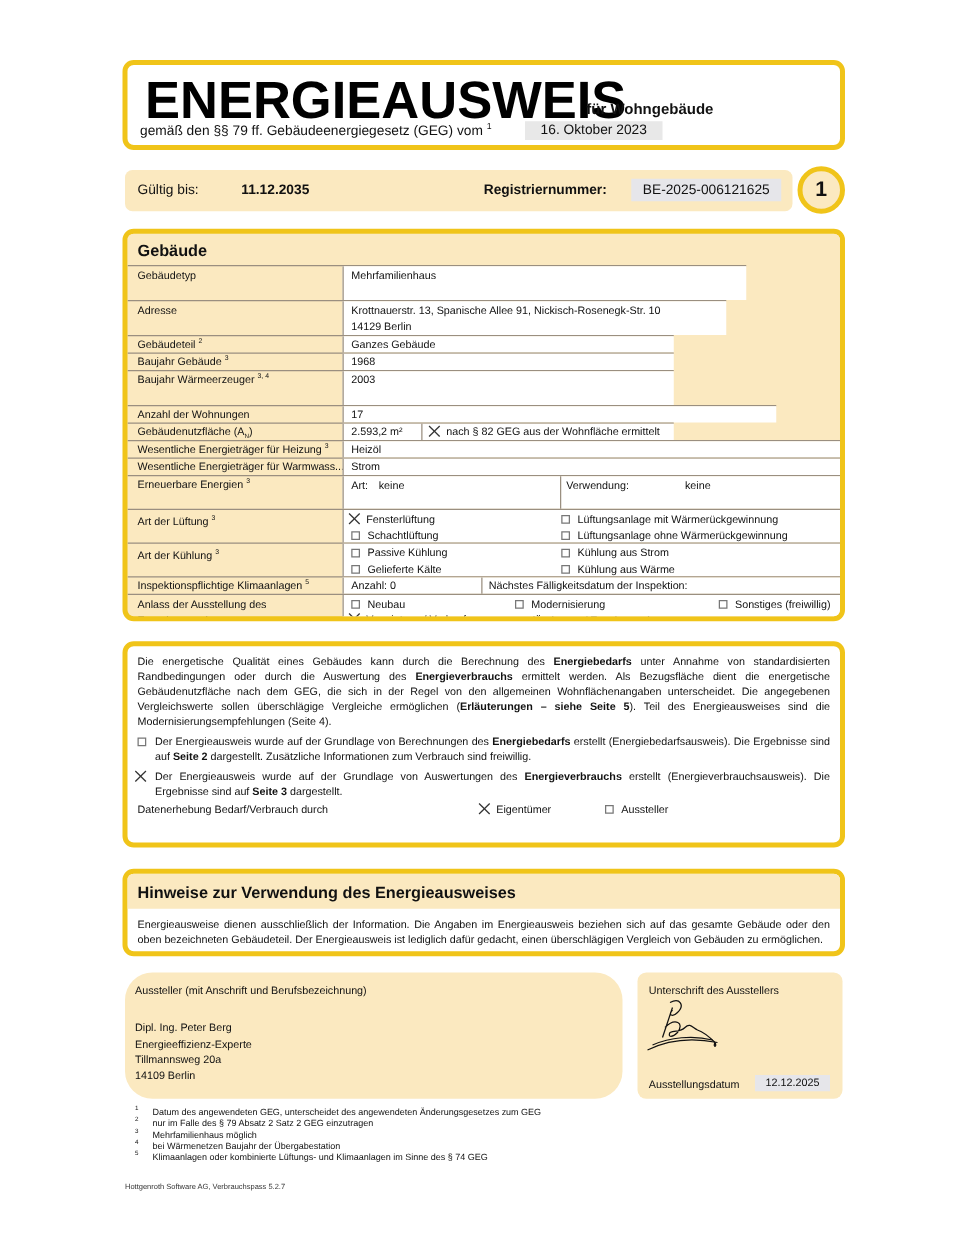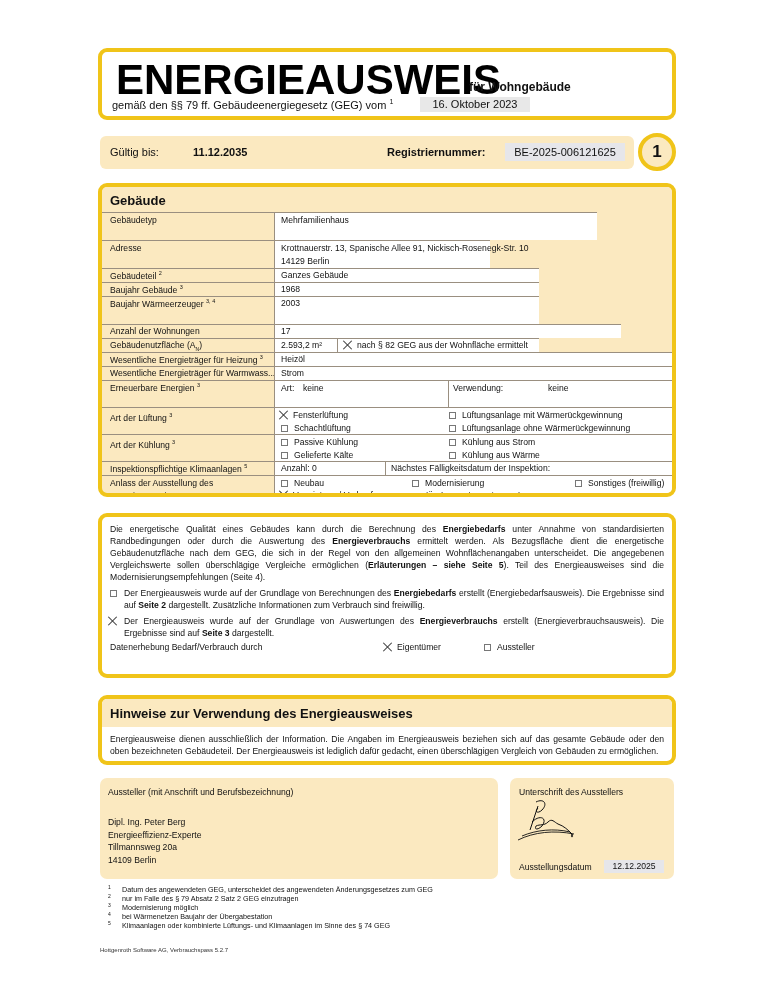--- a/index.html
+++ b/index.html
@@ -36,21 +36,21 @@
   .xm::before { transform: rotate(45deg); }
   .xm::after { transform: rotate(-45deg); }
   .vline { position: absolute; top: 0; bottom: 0; border-left: 1px solid #9a8f80; }
 
   .sec2 { left: 98px; top: 513px; width: 578px; height: 165px; background: #fff; }
   .sec2 .sec-head, .sec3 .sec-head { background: #fbe9c0; height: 28px; padding-top: 7px; font-size: 13px; }
   .para { font-size: 8.6px; line-height: 12px; text-align: justify; }
   .sec3 { left: 98px; top: 695px; width: 578px; height: 70px; background: #fff; }
 
   .box { background: #fbe9c0; border-radius: 7px; font-size: 8.6px; }
-  .aus { left: 100px; top: 778px; width: 398px; height: 101px; }
+  .aus { left: 100px; top: 778px; width: 398px; height: 101px; border-radius: 22px; }
   .sig { left: 510px; top: 778px; width: 164px; height: 101px; }
   .ad-date { left: 94px; top: 82px; width: 60px; height: 13px; background: #e6e6ea; text-align: center; line-height: 13px; }
 
   .fn { left: 108px; top: 885px; font-size: 7.2px; line-height: 9px; }
   .fn div { position: relative; padding-left: 14px; }
   .fn sup { position: absolute; left: 0; top: -2px; font-size: 5px; }
   .footer { left: 100px; top: 947px; font-size: 6px; color: #333; }
 </style>
 </head>
 <body>
@@ -74,21 +74,21 @@
   <div class="sec-head">Gebäude</div>
   <div class="grid">
 
     <div class="row" style="top:0;height:28px;width:495px">
       <span class="lab">Gebäudetyp</span>
       <div class="val" style="right:0">
           <span class="t" style="top:2px">Mehrfamilienhaus</span>
         </div>
     </div>
 
-    <div class="row" style="top:28px;height:28px;width:388px">
+    <div class="row" style="top:28px;height:28px;width:479px">
       <span class="lab">Adresse</span>
       <div class="val" style="right:0">
         <span class="t" style="top:2px">Krottnauerstr. 13,  Spanische Allee 91, Nickisch-Rosenegk-Str. 10</span>
         <span class="t" style="top:15px">14129 Berlin</span>
       </div>
     </div>
 
     <div class="row" style="top:56px;height:14px;width:437px">
       <span class="lab" style="top:1px"><span>Gebäudeteil</span> <sup>2</sup></span>
       <div class="val" style="right:0">
@@ -232,17 +232,17 @@
     <path d="M22 6 C30 2 34 8 28 14 C24 18 20 16 24 12 M24 10 L16 34 M18 26 C26 18 34 22 28 30 C24 34 20 34 22 30 C26 28 30 30 34 26 C38 22 40 26 44 28 C50 30 54 34 58 38 C60 42 56 42 58 38" fill="none" stroke="#111" stroke-width="1"></path>
     <path d="M4 44 C20 36 40 34 60 38 M8 40 C22 34 40 32 56 36" fill="none" stroke="#111" stroke-width="0.9"></path>
   </svg>
   <div class="abs" style="left:9px;top:84px">Ausstellungsdatum</div>
   <div class="abs ad-date">12.12.2025</div>
 </div>
 
 <div class="abs fn" id="fn">
     <div><sup>1</sup><span>Datum des angewendeten GEG, unterscheidet des angewendeten Änderungsgesetzes zum GEG</span></div>
     <div><sup>2</sup><span>nur im Falle des § 79 Absatz 2 Satz 2 GEG einzutragen</span></div>
-    <div><sup>3</sup><span>Modernisierung möglich</span></div>
+    <div><sup>3</sup><span>Mehrfamilienhaus möglich</span></div>
     <div><sup>4</sup><span>bei Wärmenetzen Baujahr der Übergabestation</span></div>
     <div><sup>5</sup><span>Klimaanlagen oder kombinierte Lüftungs- und Klimaanlagen im Sinne des § 74 GEG</span></div>
   </div>
 <div class="abs footer">Hottgenroth Software AG, Verbrauchspass 5.2.7</div>
 
 </body></html>

